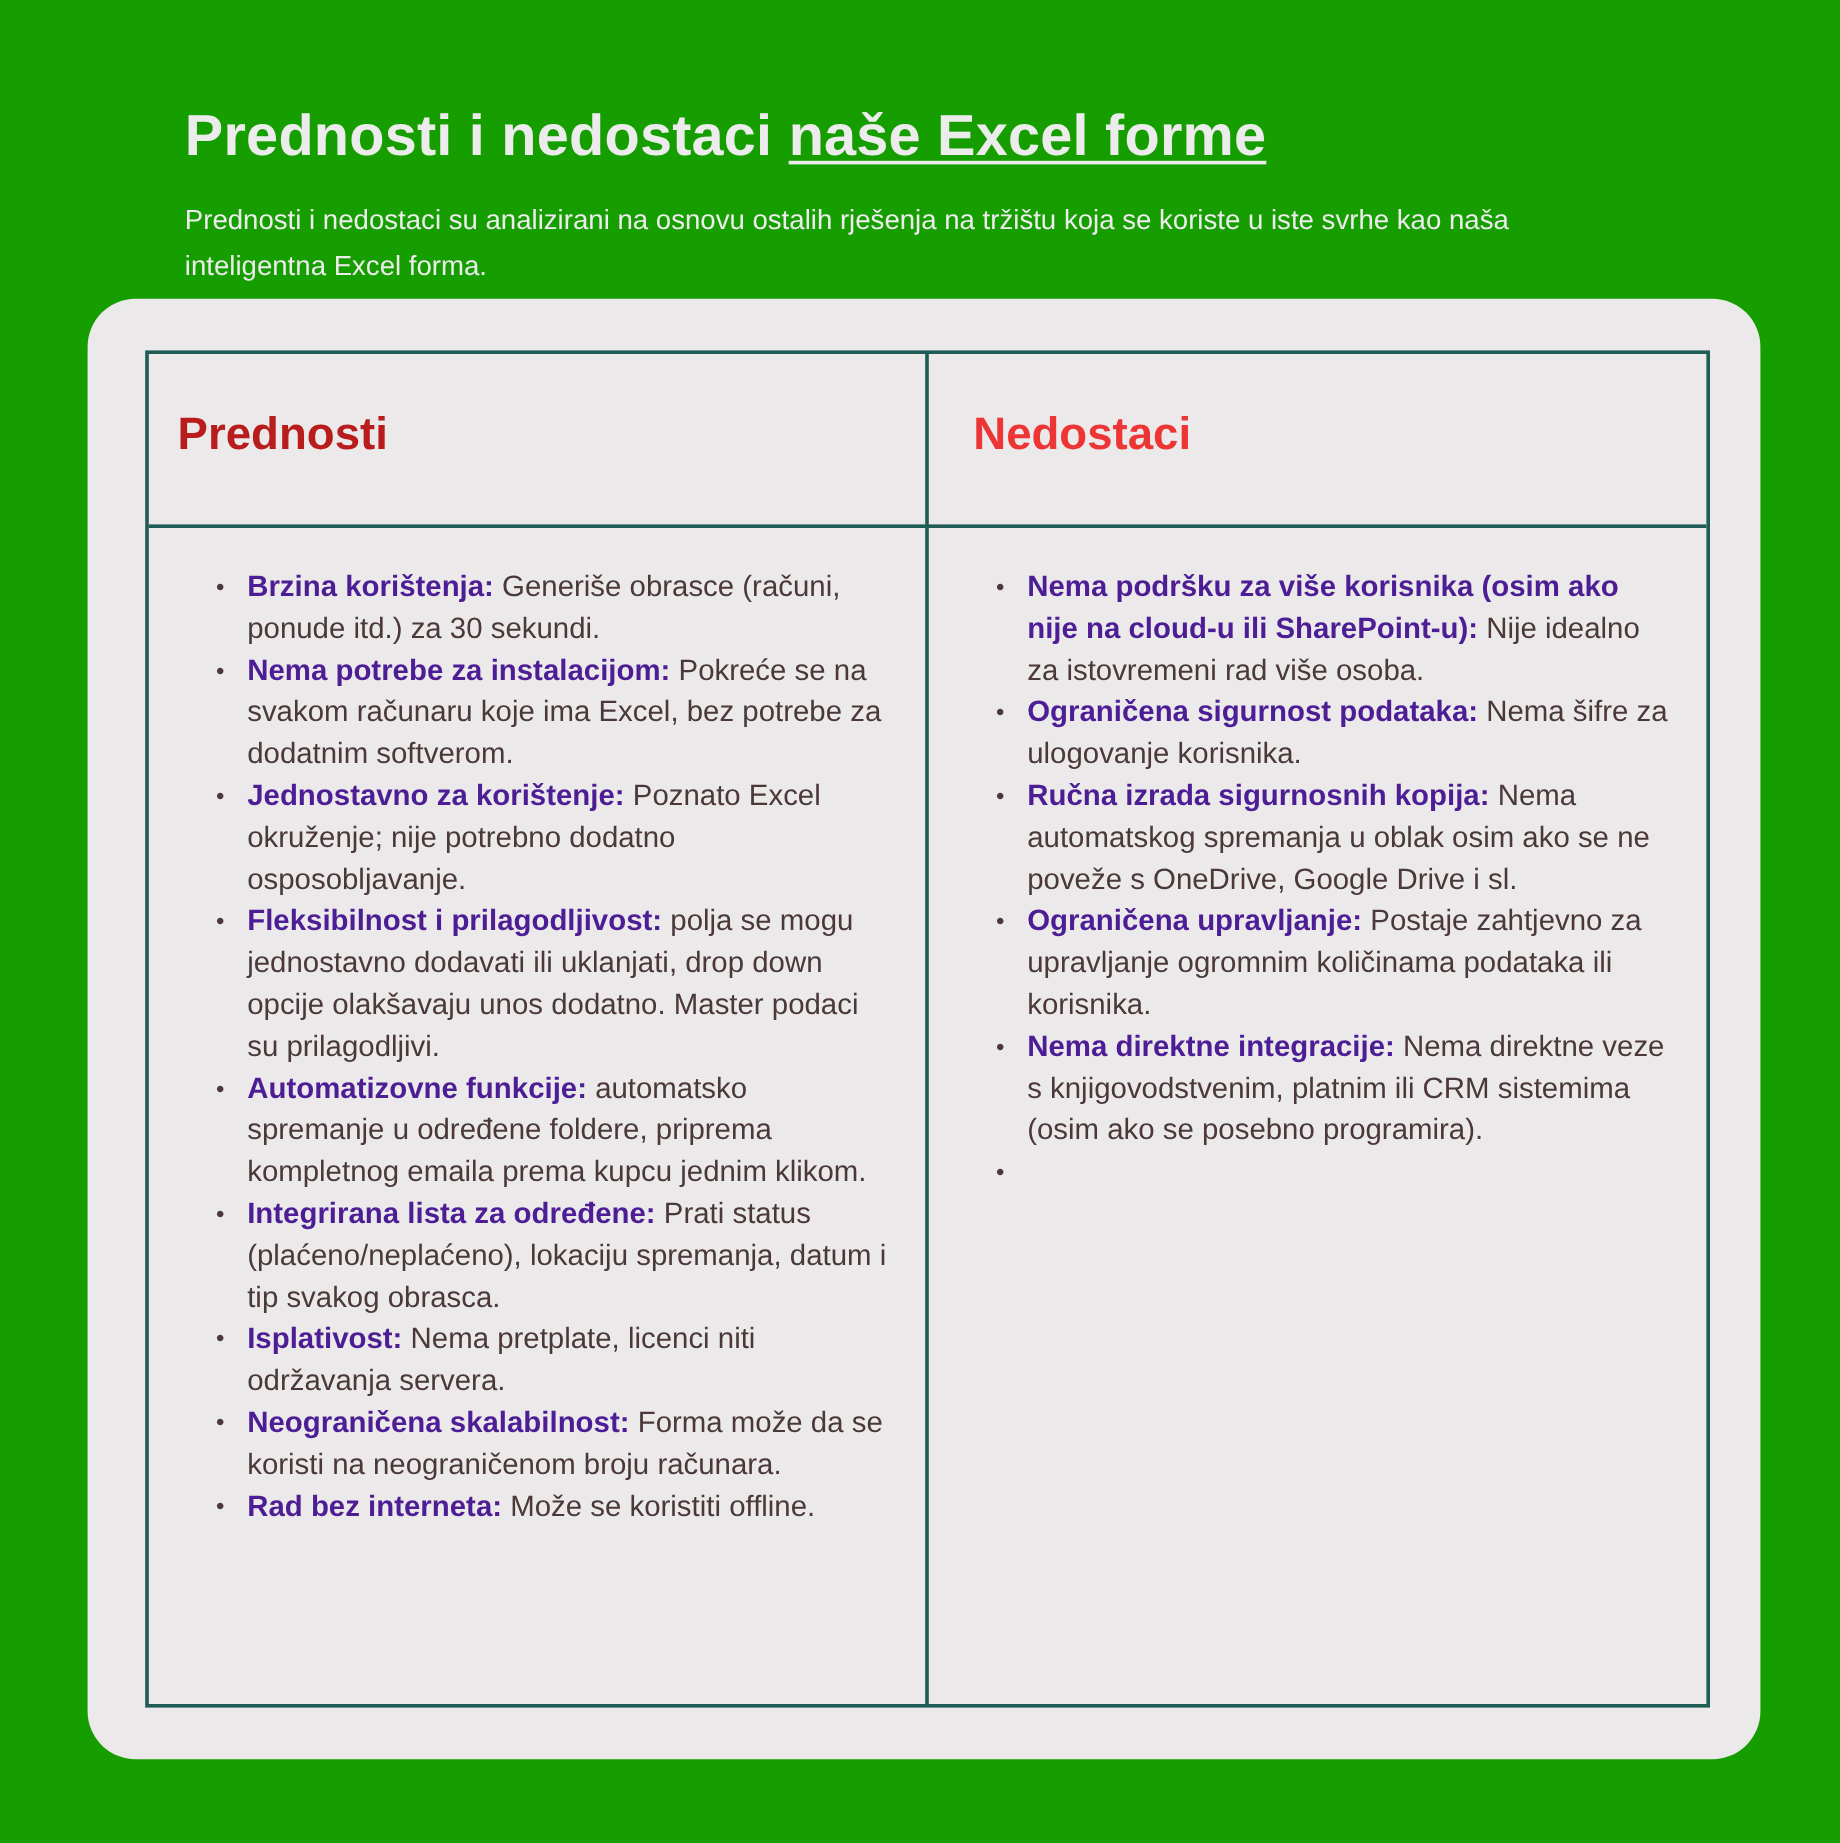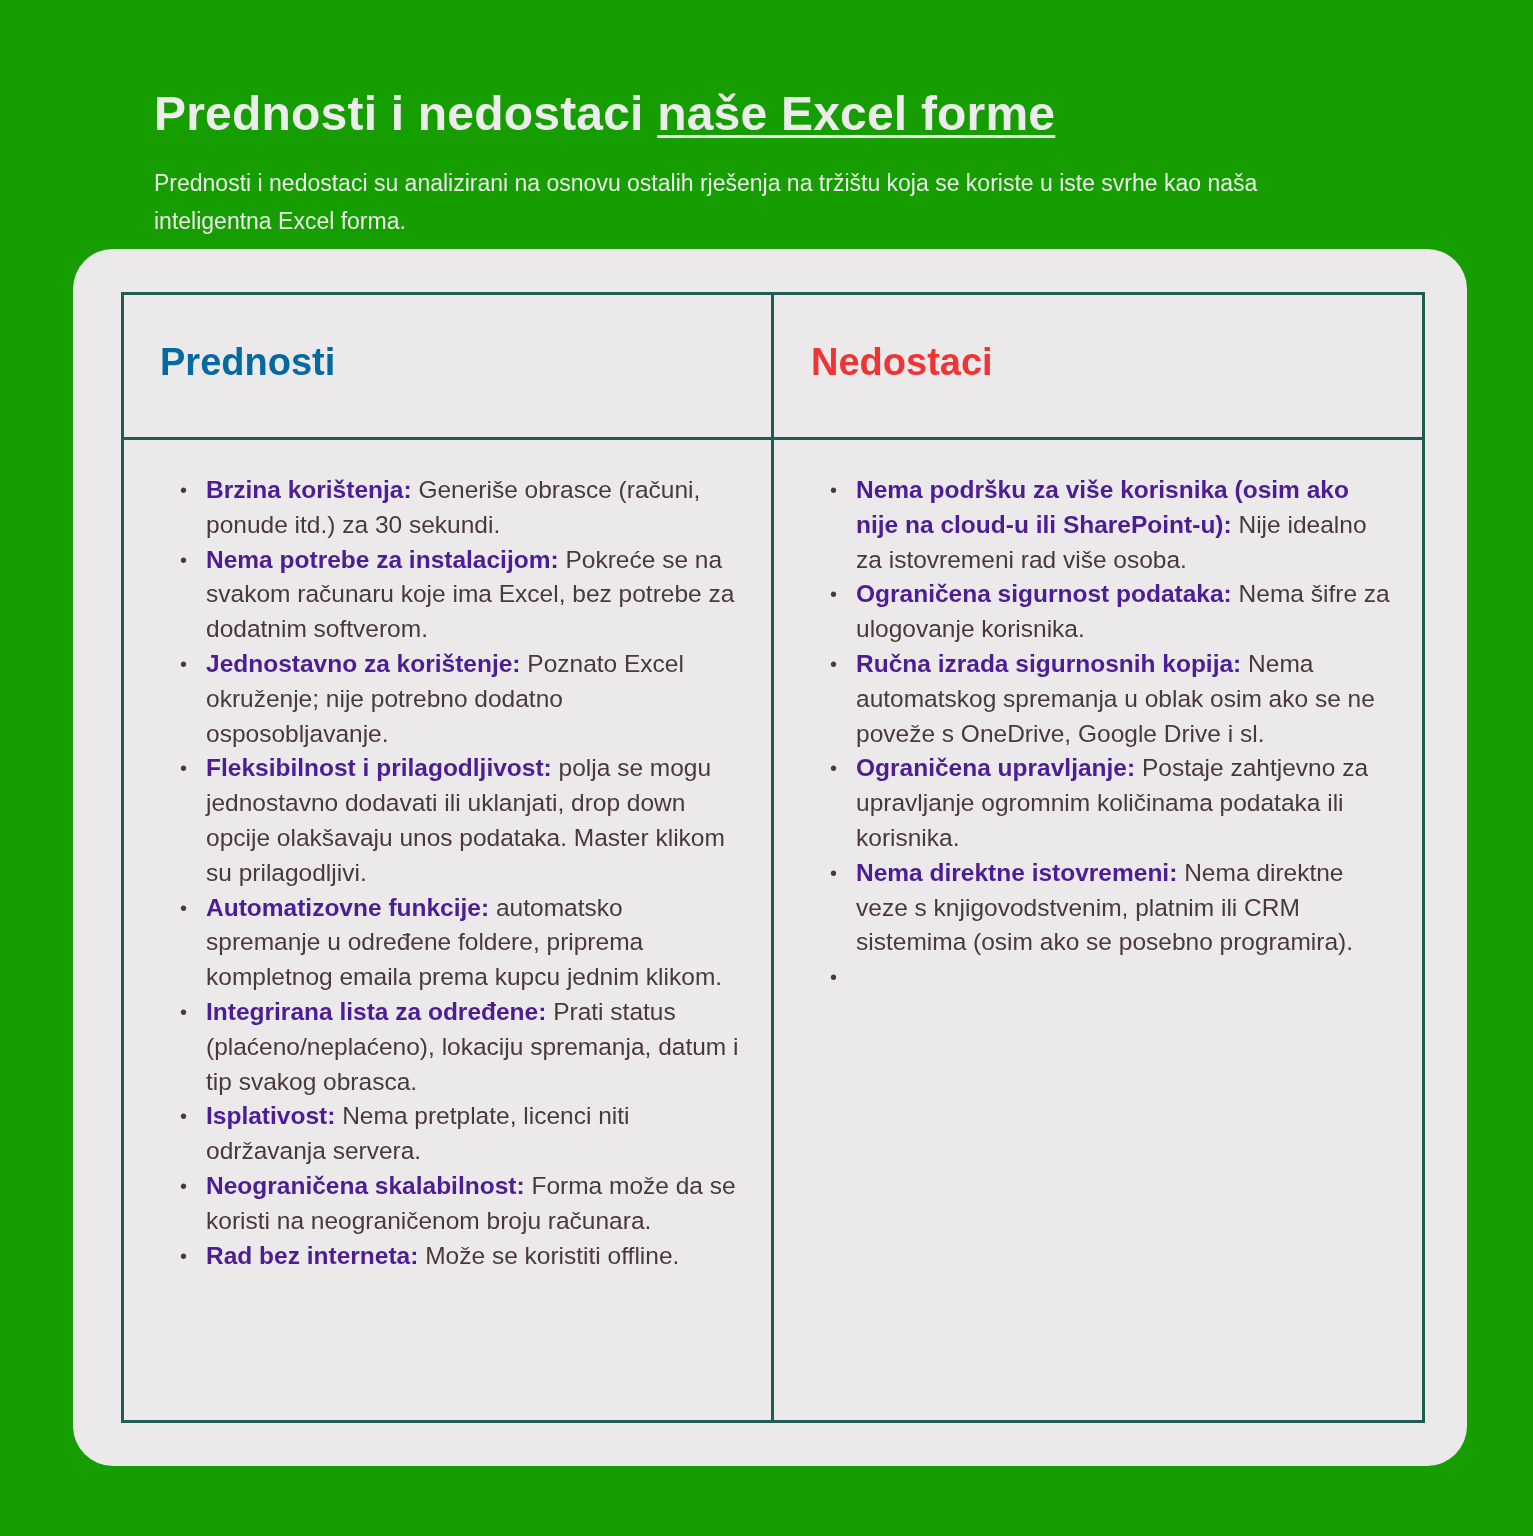--- a/index.html
+++ b/index.html
@@ -75,22 +75,22 @@
       border-right: 3px solid #1f5c55;
     }
     .col-heading {
       margin: 0;
       font-size: 38px;
       font-weight: 700;
       position: relative;
       top: -4px;
     }
     .col-heading.pros {
-      color: #0369a1;
-      padding-left: 36px;
+      color: #b91c1c;
+      padding-left: 24px;
       text-align: right;
     }
     .col-heading.cons {
       color: #ee3535;
       padding-left: 37px;
     }
     ul.items {
       list-style: none;
       margin: 0;
       padding: 0;
@@ -133,34 +133,34 @@
     </div>
     <div class="cell head right">
       <h2 class="col-heading cons">Nedostaci</h2>
     </div>
 
     <div class="cell left">
       <ul class="items">
         <li><span class="bullet">•</span><b>Brzina korištenja:</b><span> Generiše obrasce (računi, ponude itd.) za 30 sekundi.</span></li>
         <li><span class="bullet">•</span><b>Nema potrebe za instalacijom:</b><span> Pokreće se na svakom računaru koje ima Excel, bez potrebe za dodatnim softverom.</span></li>
         <li><span class="bullet">•</span><b>Jednostavno za korištenje:</b><span> Poznato Excel okruženje; nije potrebno dodatno osposobljavanje.</span></li>
-        <li><span class="bullet">•</span><b>Fleksibilnost i prilagodljivost:</b><span> polja se mogu jednostavno dodavati ili uklanjati, drop down opcije olakšavaju unos podataka. Master klikom su prilagodljivi.</span></li>
+        <li><span class="bullet">•</span><b>Fleksibilnost i prilagodljivost:</b><span> polja se mogu jednostavno dodavati ili uklanjati, drop down opcije olakšavaju unos dodatno. Master podaci su prilagodljivi.</span></li>
         <li><span class="bullet">•</span><b>Automatizovne funkcije:</b><span> automatsko spremanje u određene foldere, priprema kompletnog emaila prema kupcu jednim klikom.</span></li>
         <li><span class="bullet">•</span><b>Integrirana lista za određene:</b><span> Prati status (plaćeno/neplaćeno), lokaciju spremanja, datum i tip svakog obrasca.</span></li>
         <li><span class="bullet">•</span><b>Isplativost:</b><span> Nema pretplate, licenci niti održavanja servera.</span></li>
         <li><span class="bullet">•</span><b>Neograničena skalabilnost:</b><span> Forma može da se koristi na neograničenom broju računara.</span></li>
         <li><span class="bullet">•</span><b>Rad bez interneta:</b><span> Može se koristiti offline.</span></li>
       </ul>
     </div>
 
     <div class="cell right">
       <ul class="items">
         <li><span class="bullet">•</span><b>Nema podršku za više korisnika (osim ako nije na cloud-u ili SharePoint-u):</b><span> Nije idealno za istovremeni rad više osoba.</span></li>
         <li><span class="bullet">•</span><b>Ograničena sigurnost podataka:</b><span> Nema šifre za ulogovanje korisnika.</span></li>
         <li><span class="bullet">•</span><b>Ručna izrada sigurnosnih kopija:</b><span> Nema automatskog spremanja u oblak osim ako se ne poveže s OneDrive, Google Drive i sl.</span></li>
         <li><span class="bullet">•</span><b>Ograničena upravljanje:</b><span> Postaje zahtjevno za upravljanje ogromnim količinama podataka ili korisnika.</span></li>
-        <li><span class="bullet">•</span><b>Nema direktne istovremeni:</b><span> Nema direktne veze s knjigovodstvenim, platnim ili CRM sistemima (osim ako se posebno programira).</span></li>
+        <li><span class="bullet">•</span><b>Nema direktne integracije:</b><span> Nema direktne veze s knjigovodstvenim, platnim ili CRM sistemima (osim ako se posebno programira).</span></li>
         <li><span class="bullet">•</span><span></span></li>
       </ul>
     </div>
 
   </div>
 </div>
 
 </body></html>

